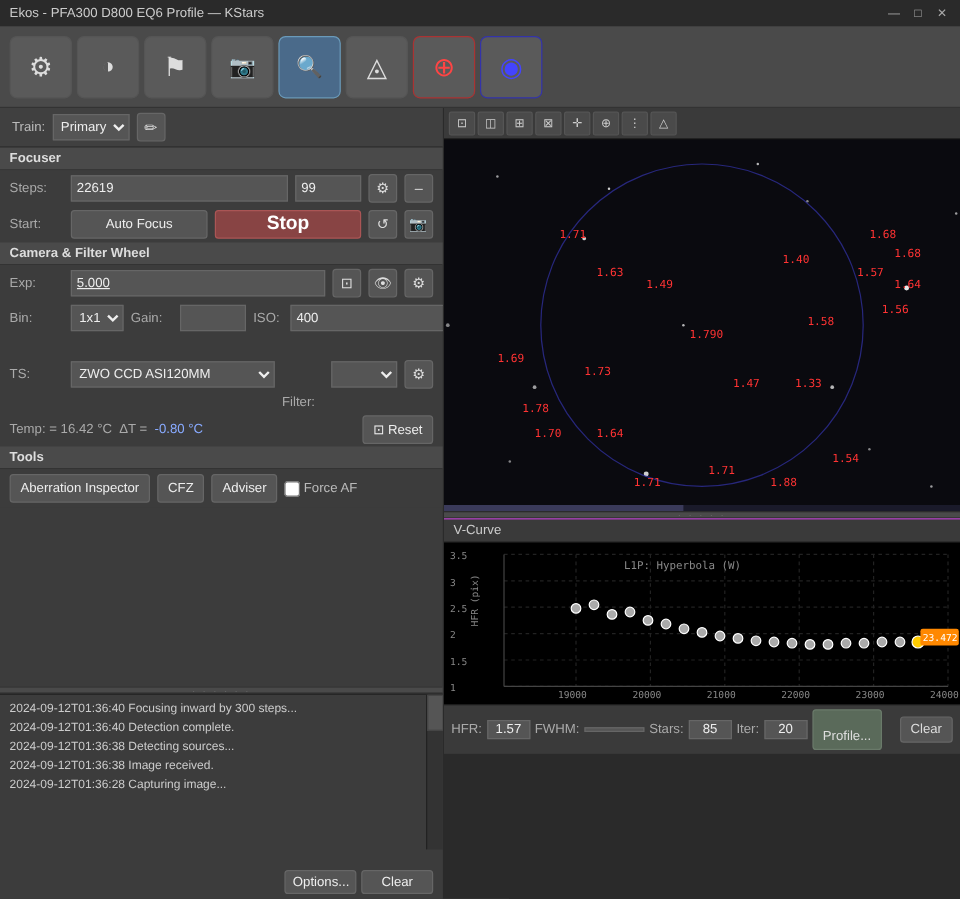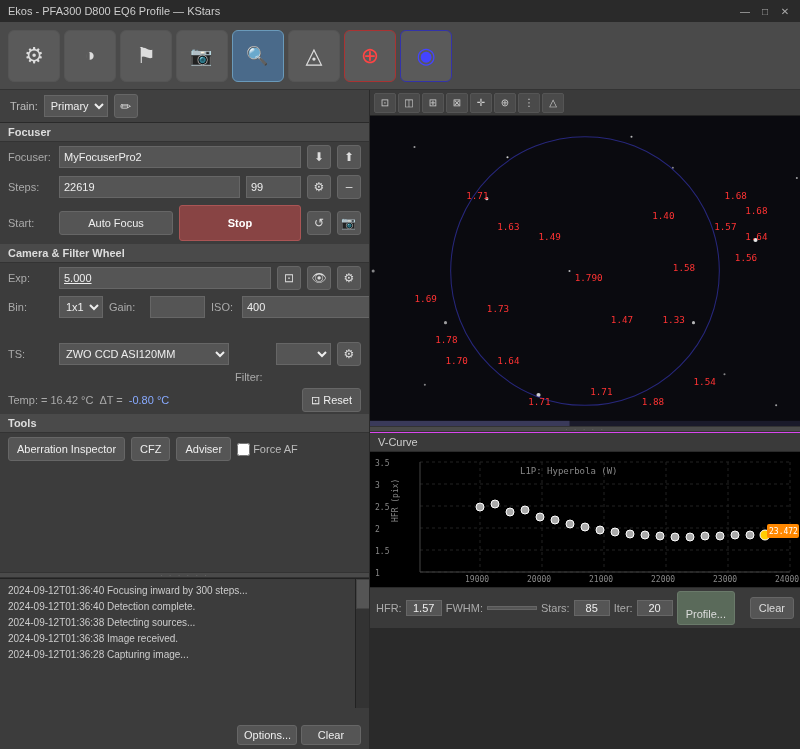--- a/index.html
+++ b/index.html
@@ -154,23 +154,23 @@
       height: 24px;
       cursor: pointer;
       font-size: 11px;
     }
     .btn-stop {
       background: #884444;
       border: 1px solid #aa5555;
       border-radius: 3px;
       color: #fff;
       padding: 2px 12px;
-      height: 36px;
-      cursor: pointer;
-      font-size: 11px;
+      height: 24px;
+      cursor: pointer;
+      font-size: 16px;
       font-weight: bold;
     }
     .icon-btn {
       width: 24px;
       height: 24px;
       background: #555;
       border: 1px solid #666;
       border-radius: 3px;
       display: flex;
       align-items: center;
@@ -402,26 +402,20 @@
     <div id="train-row">
       <label>Train:</label>
       <select>
         <option>Primary</option>
       </select>
       <div class="icon-btn-small">✏</div>
     </div>
 
     <div class="section-header">Focuser</div>
 
-    <div class="form-row">
-      <span class="form-label">Focuser:</span>
-      <input class="form-input" type="text" value="MyFocuserPro2" readonly="" style="flex: 1 1 0%;">
-      <div class="icon-btn">⬇</div>
-      <div class="icon-btn">⬆</div>
-    </div>
 
     <div class="form-row">
       <span class="form-label">Steps:</span>
       <input class="form-input" type="text" value="22619" style="flex: 1 1 0%;">
       <input class="form-input-sm" type="text" value="99" style="">
       <div class="icon-btn">⚙</div>
       <div class="icon-btn">–</div>
     </div>
 
     <div class="form-row">

